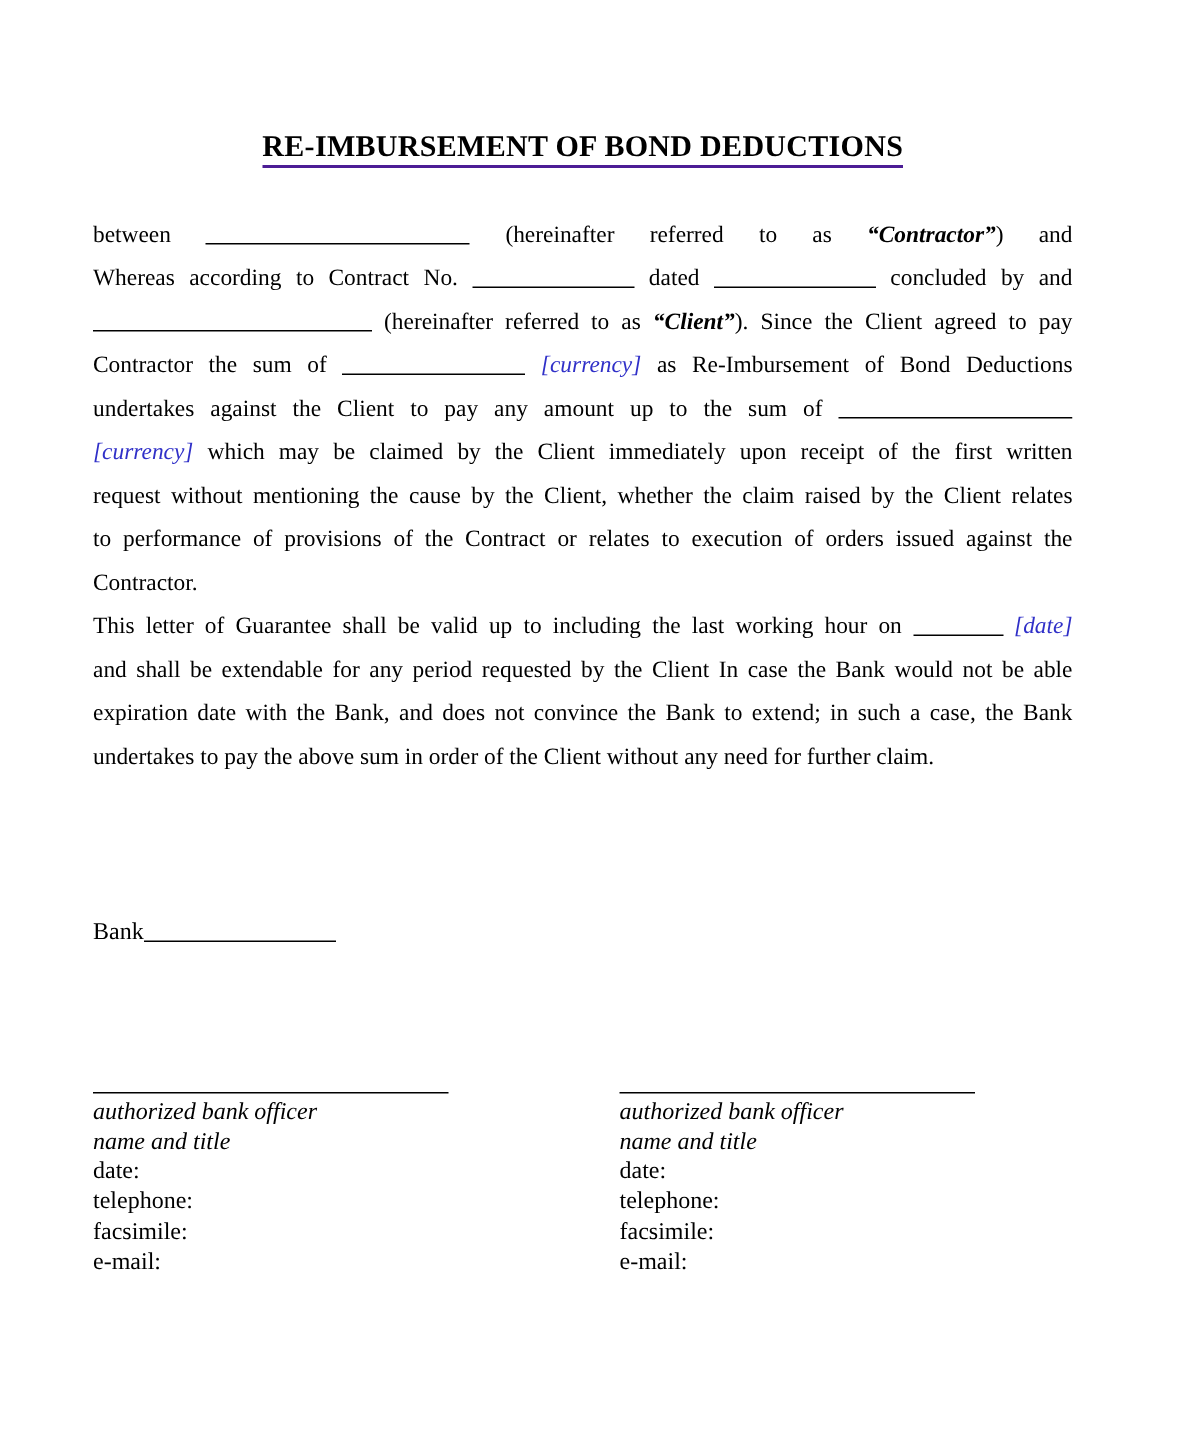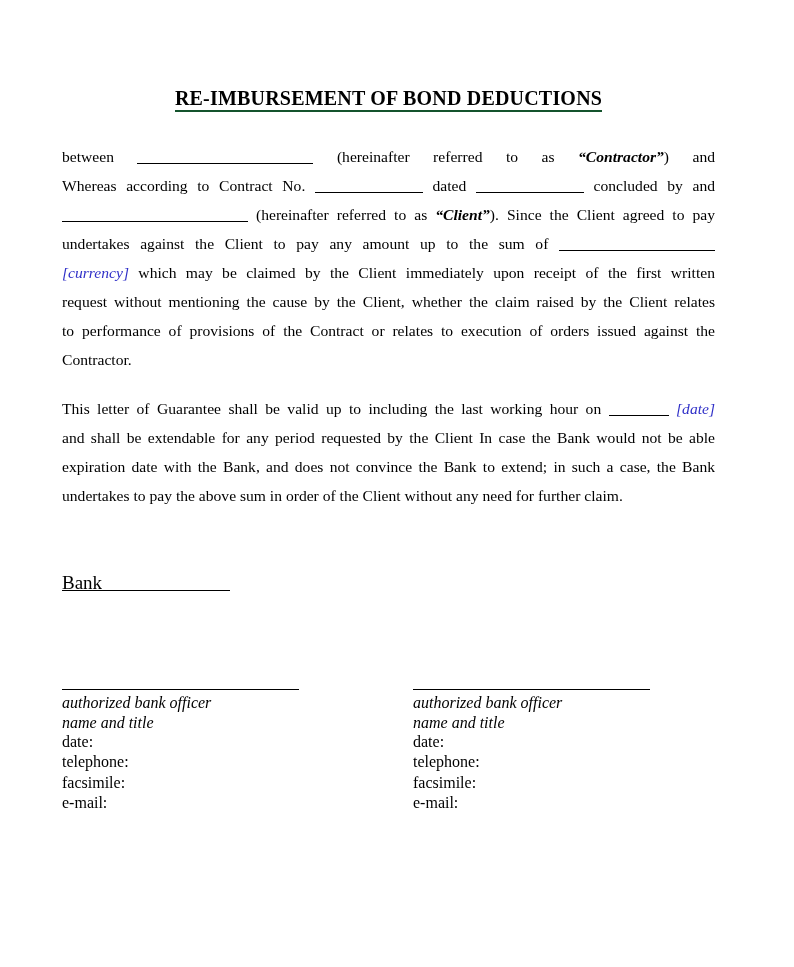--- a/index.html
+++ b/index.html
@@ -14,21 +14,21 @@
 
   .doc-title {
     text-align: center;
     font-size: 20px;
     font-weight: bold;
     line-height: 22px;
     margin-bottom: 33px;
     letter-spacing: 0.2px;
   }
   .doc-title .title-text {
-    border-bottom: 2px solid #14532d;
+    border-bottom: 2px solid #4c1d95;
     padding-bottom: 1px;
     text-align: center;
   }
 
   .para { font-size: 15.6px; }
   .para .line {
     height: 29px;
     line-height: 29px;
     text-align: justify;
     text-align-last: justify;
@@ -40,28 +40,27 @@
   .blank {
     display: inline-block;
     height: 14px;
     margin-bottom: -2px;
     border-bottom: 1.4px solid #000;
   }
 
   .defined-term { font-weight: bold; font-style: italic; }
   .placeholder  { font-style: italic; color: var(--accent, #3030c8); }
 
-  .para-validity { margin-top: 20px; }
+  .para-validity { }
 
   .bank-row {
-    margin-top: 58px;
-    font-size: 19px;
+    margin-top: 88px;
+    font-size: 16px;
     line-height: 29px;
     height: 29px;
-    text-decoration: underline;
   }
 
   .sig-row { display: flex; margin-top: 92px; }
   .sig-col { width: 237px; }
   .sig-col + .sig-col { margin-left: 114px; }
   .sig-line { border-top: 1.5px solid #000; height: 0; margin-bottom: 3px; }
   .sig-role, .sig-name-title {
     font-style: italic;
     font-size: 16px;
     line-height: 19.5px;
@@ -74,20 +73,21 @@
 <div class="page">
 
   <h1 class="doc-title">
     <span class="title-text">RE-IMBURSEMENT OF BOND DEDUCTIONS</span>
   </h1>
 
   <div class="para para-whereas">
       <div class="line"><span>between </span><span class="blank" style="width: 176px;"></span><span> (hereinafter referred to as </span><span class="defined-term">“Contractor”</span><span>) and</span></div>
       <div class="line"><span>Whereas according to Contract No. </span><span class="blank" style="width: 108px;"></span><span> dated </span><span class="blank" style="width: 108px;"></span><span> concluded by and</span></div>
       <div class="line"><span class="blank" style="width: 186px;"></span><span> (hereinafter referred to as </span><span class="defined-term">“Client”</span><span>). Since the Client agreed to pay</span></div>
+      <div class="line"><span>Contractor the sum of </span><span class="blank" style="width: 122px;"></span><span> </span><span class="placeholder">[currency]</span><span> as Re-Imbursement of Bond Deductions</span></div>
       <div class="line"><span>undertakes against the Client to pay any amount up to the sum of </span><span class="blank" style="width: 156px;"></span></div>
       <div class="line"><span class="placeholder">[currency]</span><span> which may be claimed by the Client immediately upon receipt of the first written</span></div>
       <div class="line"><span>request without mentioning the cause by the Client, whether the claim raised by the Client relates</span></div>
       <div class="line"><span>to performance of provisions of the Contract or relates to execution of orders issued against the</span></div>
       <div class="line last"><span>Contractor.</span></div>
     </div>
 
   <div class="para para-validity">
       <div class="line"><span>This letter of Guarantee shall be valid up to including the last working hour on </span><span class="blank" style="width: 60px;"></span><span> </span><span class="placeholder">[date]</span></div>
       <div class="line"><span>and shall be extendable for any period requested by the Client In case the Bank would not be able</span></div>

